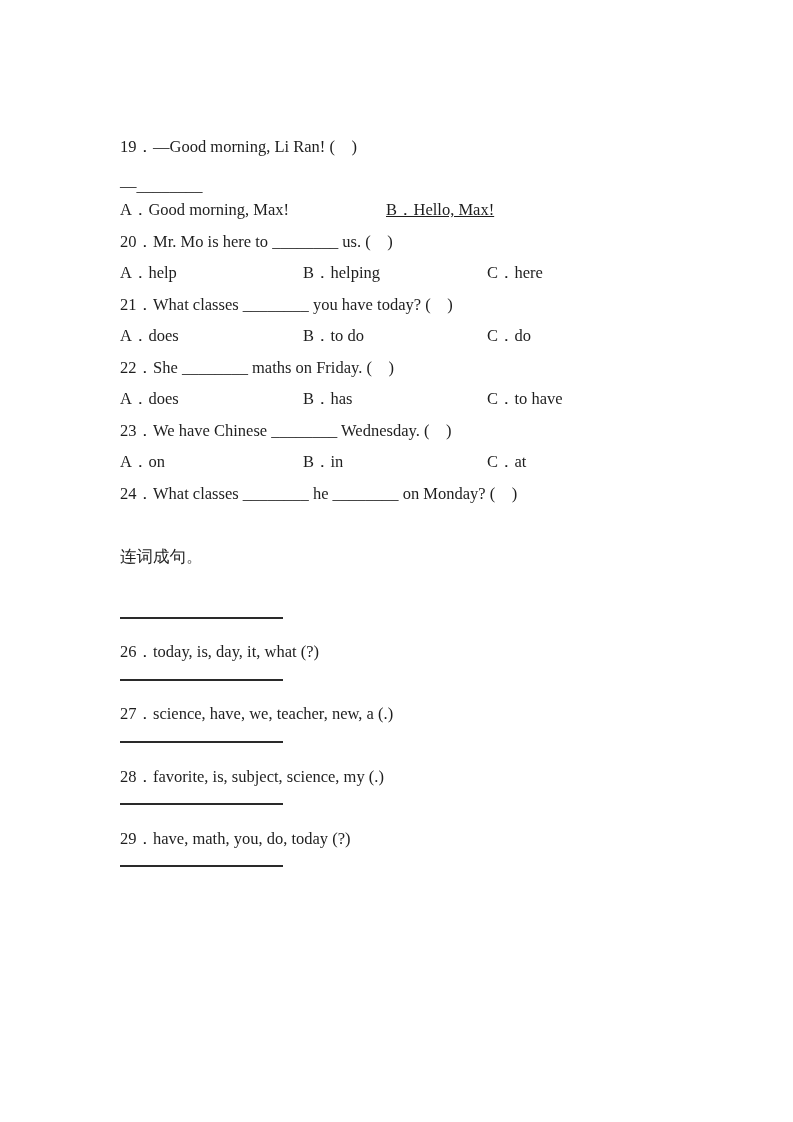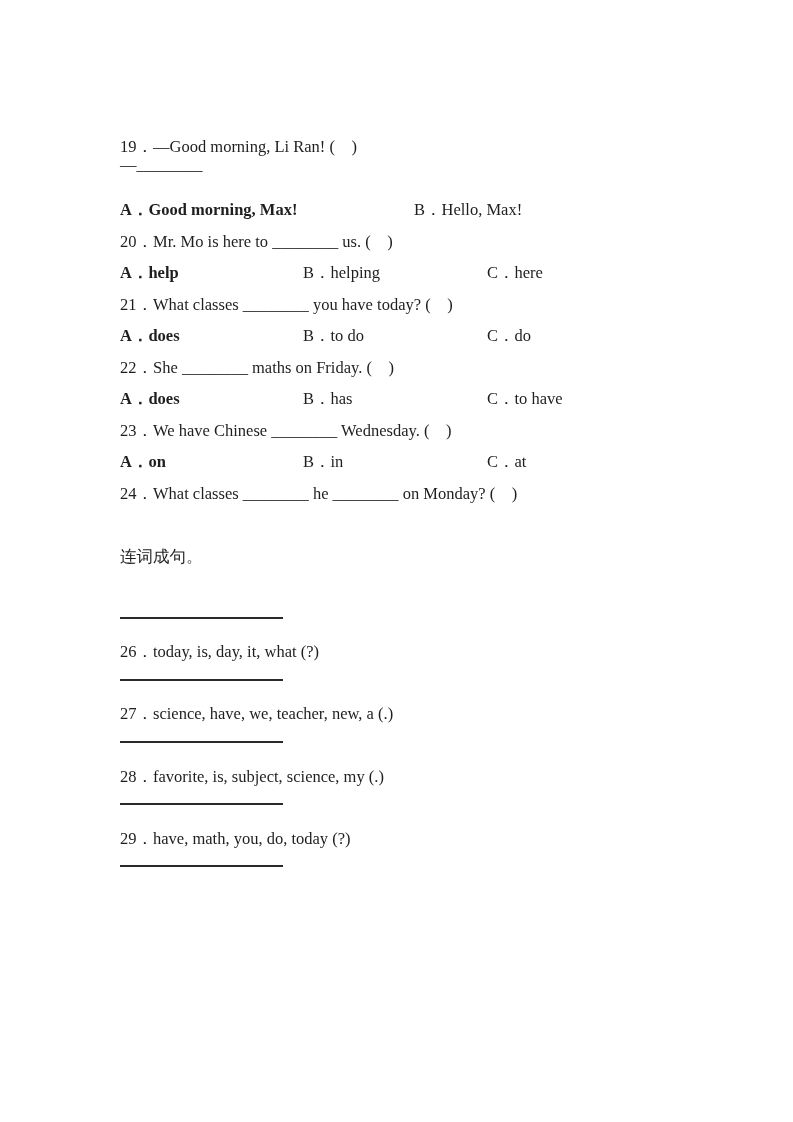--- a/index.html
+++ b/index.html
@@ -26,24 +26,24 @@
     position: absolute;
     left: 120px;
     width: 580px;
     height: 22px;
   }
   .opt {
     position: absolute;
     top: 0;
     white-space: nowrap;
   }
-  .opt.col-a { left: 0; font-weight: bold; }
+  .opt.col-a { left: 0; }
   .opt.col-b { left: 183px; text-align: center; }
   .opt.col-c { left: 367px; }
-  .opt.col-b-wide { left: 294px; }
+  .opt.col-b-wide { left: 266px; text-decoration: underline; }
   .answer-blank {
     position: absolute;
     left: 120px;
     width: 163px;
     height: 0;
     border-bottom: 2px solid #2a2a2a;
   }
   .footer {
     position: absolute;
     left: 0;
@@ -53,21 +53,21 @@
     font-size: 14.5px;
     color: #333333;
   }
 </style>
 </head>
 <body>
 
 <div class="page">
 
   <div class="line" style="top:104px"><span>19．</span><span>—Good morning, Li Ran! (　)</span></div>
-  <div class="line" style="top:123px">—________</div>
+  <div class="line" style="top:144px">—________</div>
   <div class="opt-row" style="top:167px">
     <span class="opt col-a">A．Good morning, Max!</span>
     <span class="opt col-b-wide">B．Hello, Max!</span>
   </div>
 
   <div class="line" style="top:199px"><span>20．</span><span>Mr. Mo is here to ________ us. (　)</span></div>
   <div class="opt-row" style="top:230px">
     <span class="opt col-a">A．help</span>
     <span class="opt col-b">B．helping</span>
     <span class="opt col-c">C．here</span>

